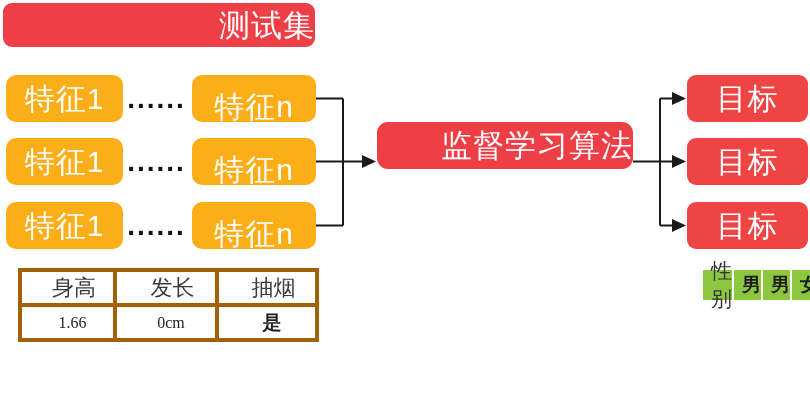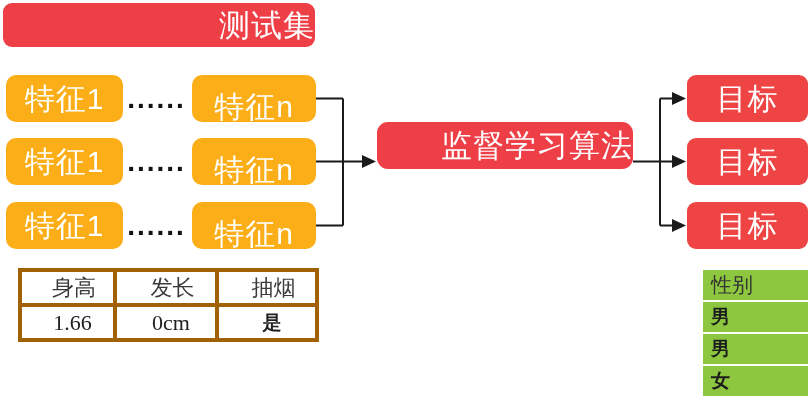--- a/index.html
+++ b/index.html
@@ -46,27 +46,27 @@
     border-collapse:collapse;table-layout:fixed;
   }
   #feature-table td,#feature-table th{
     border:4px solid #a16207;height:31px;padding:0 0 0 10px;
     text-align:center;vertical-align:middle;white-space:nowrap;
   }
   #feature-table th{
     font-size:22px;font-weight:normal;color:#3a3a3a;
     font-family:"Liberation Sans",sans-serif;padding-left:13px;
   }
-  .td-num{font-family:"Liberation Serif",serif;font-size:22px;color:#222222;}
+  .td-num{font-family:"Liberation Serif",serif;font-size:16px;color:#222222;}
   .td-kai{font-family:"Liberation Sans",sans-serif;font-size:19px;font-weight:bold;color:#1f1f1f;}
 
   
   #gender-table{
     position:absolute;left:703px;top:270px;width:105px;
-    display:flex;flex-direction:column;gap:2px;
+    display:flex;flex-direction:row;gap:2px;
   }
   .gender-cell{
     height:30px;background:#8DC63F;display:flex;align-items:center;
     padding-left:8px;box-sizing:border-box;
   }
   .gender-header{font-size:21px;color:#333333;}
   .gender-value{font-size:19px;font-weight:bold;color:#1c1c1c;}
 </style>
 </head>
 <body>

